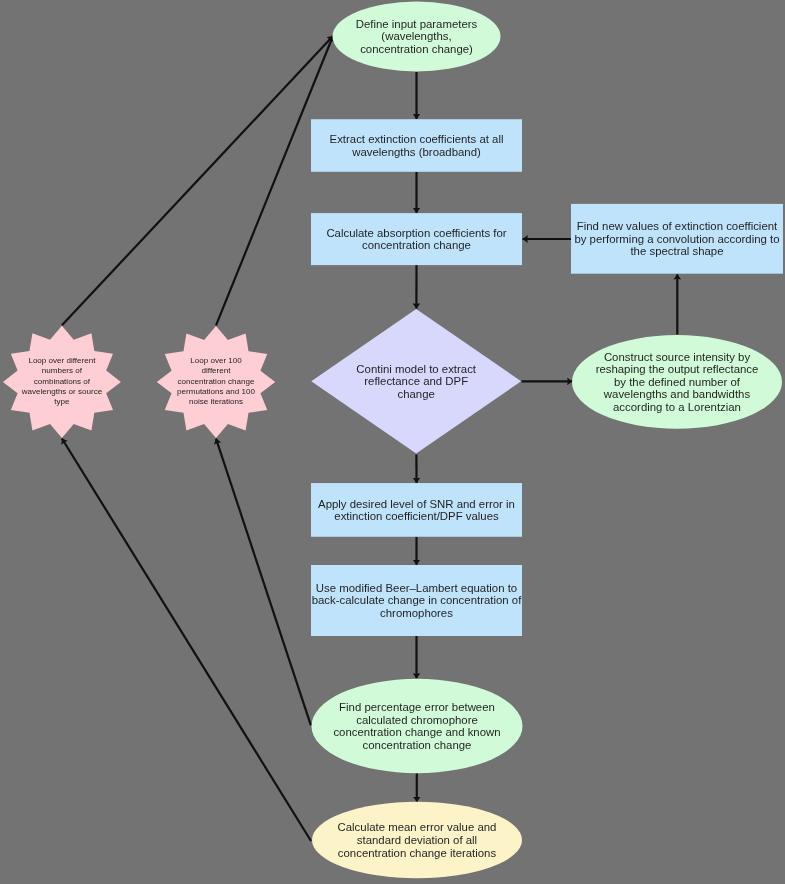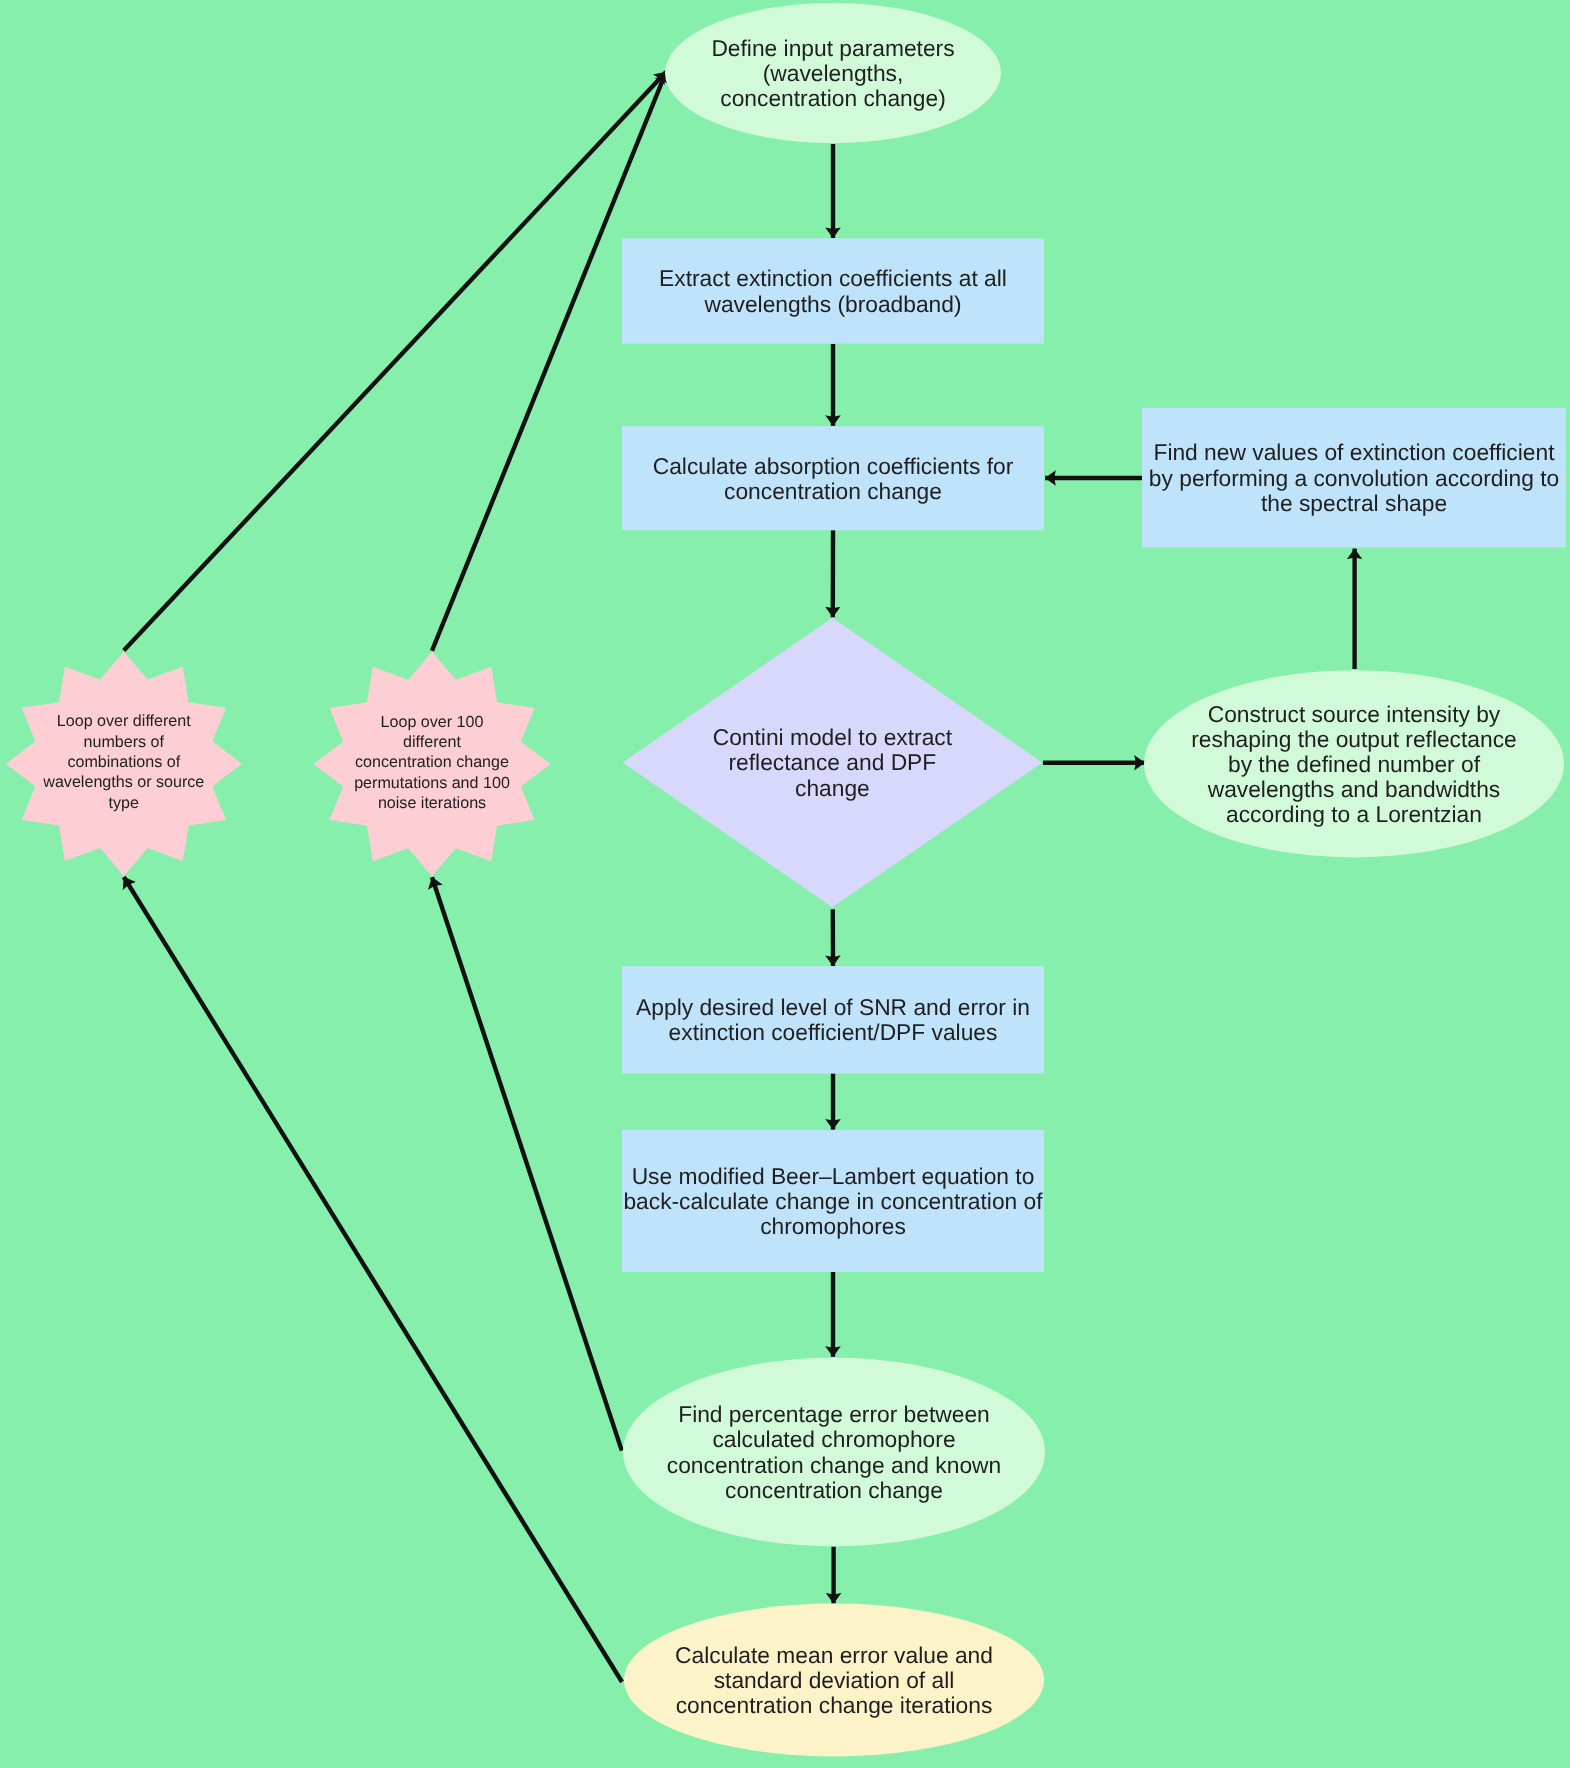--- a/index.html
+++ b/index.html
@@ -9,21 +9,21 @@
        -webkit-font-smoothing:antialiased;}
   #stage{position:relative;width:785px;height:884px;background:#ffffff;}
   svg#diagram{position:absolute;left:0;top:0;width:785px;height:884px;display:block;}
   .node-label{font-family:"Liberation Sans",sans-serif;text-anchor:middle;
               -webkit-font-smoothing:antialiased;}
   .edge{fill:none;stroke-width:2.2;stroke-linecap:butt;stroke-linejoin:miter;}
 </style>
 </head>
 <body>
 
-<div id="stage" style="background: #86efac; text-align: right;">
+<div id="stage" style="background: #737373; text-align: right;">
   <svg id="diagram" viewBox="0 0 785 884">
     <defs>
       <marker id="arrowhead" markerWidth="5.4" markerHeight="7.8" refX="5.3" refY="3.9" orient="auto" markerUnits="userSpaceOnUse">
         <path d="M0,0 L5.4,3.9 L0,7.8 L0.8,3.9 Z" fill="#111111"></path>
       </marker>
     </defs>
     <g id="edge-layer">
         <path class="edge" d="M416.5,72L416.5,119" stroke="#111111" marker-end="url(#arrowhead)"></path>
         <path class="edge" d="M416.5,172L416.5,212.9" stroke="#111111" marker-end="url(#arrowhead)"></path>
         <path class="edge" d="M416.5,265.1L416.4,308.6" stroke="#111111" marker-end="url(#arrowhead)"></path>

